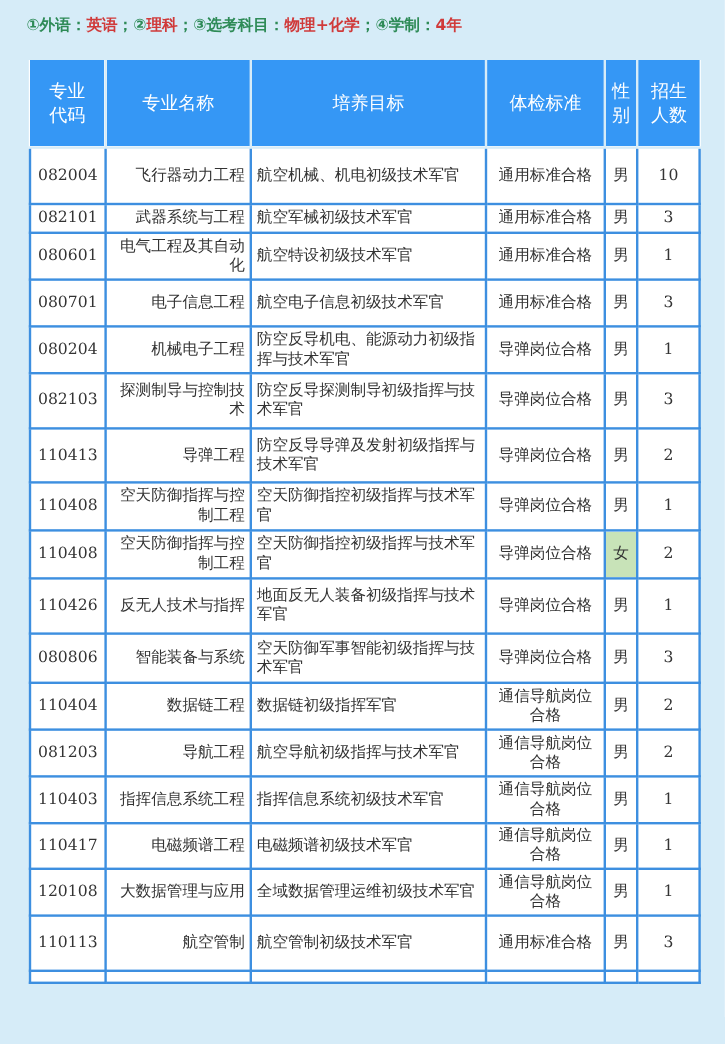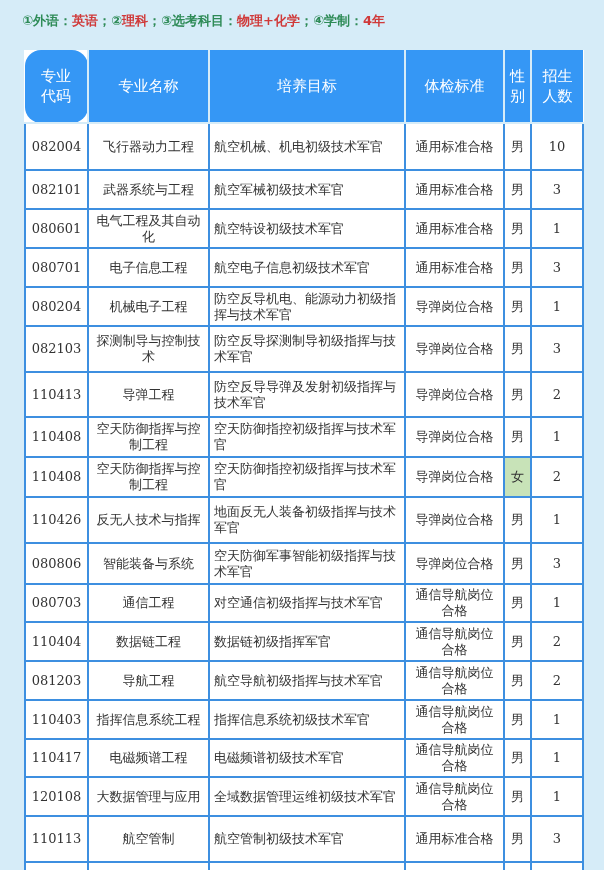--- a/index.html
+++ b/index.html
@@ -26,28 +26,28 @@
     vertical-align: middle;
     overflow: hidden;
   }
   table.majors th {
     background: #3597f5; color: #ffffff;
     font-weight: normal; font-size: 15px; line-height: 20px;
     text-align: center; height: 72px;
     border-color: #d6ecf8;
     border-top: none;
   }
-  table.majors th:first-child { border-left: none; border-radius: 16px; }
+  table.majors th:first-child { border-left: none; }
   table.majors th:last-child { border-right: none; }
   table.majors td {
     font-family: "DejaVu Serif", "Liberation Serif", serif;
     font-size: 13px; color: #333333; line-height: 16px;
   }
   td.code { text-align: center; font-size: 12.5px; color: #444; }
-  td.name { text-align: center; }
+  td.name { text-align: right; }
   td.goal { text-align: left; }
   td.std { text-align: center; }
   td.sex { text-align: center; padding: 0; }
   td.sex.female { background: #c8e3b8; }
   td.count {
     text-align: center;
     font-family: "Liberation Sans", "DejaVu Sans", sans-serif;
     font-size: 15px; color: #111;
   }
 </style>
@@ -79,21 +79,21 @@
   </thead>
   <tbody id="tbody">
       <tr style="height: 47px;">
         <td class="code">082004</td>
         <td class="name">飞行器动力工程</td>
         <td class="goal">航空机械、机电初级技术军官</td>
         <td class="std">通用标准合格</td>
         <td class="sex">男</td>
         <td class="count">10</td>
       </tr>
-      <tr style="height: 39px; border-radius: 11px;">
+      <tr style="height: 24px; border-radius: 11px;">
         <td class="code">082101</td>
         <td class="name">武器系统与工程</td>
         <td class="goal">航空军械初级技术军官</td>
         <td class="std">通用标准合格</td>
         <td class="sex">男</td>
         <td class="count">3</td>
       </tr>
       <tr style="height: 39px;">
         <td class="code">080601</td>
         <td class="name">电气工程及其自动化</td>
@@ -159,28 +159,20 @@
         <td class="count">1</td>
       </tr>
       <tr style="height: 41px;">
         <td class="code">080806</td>
         <td class="name">智能装备与系统</td>
         <td class="goal">空天防御军事智能初级指挥与技术军官</td>
         <td class="std">导弹岗位合格</td>
         <td class="sex">男</td>
         <td class="count">3</td>
       </tr>
-      <tr style="height: 38px;">
-        <td class="code">080703</td>
-        <td class="name">通信工程</td>
-        <td class="goal">对空通信初级指挥与技术军官</td>
-        <td class="std">通信导航岗位合格</td>
-        <td class="sex">男</td>
-        <td class="count">1</td>
-      </tr>
       <tr style="height: 39px;">
         <td class="code">110404</td>
         <td class="name">数据链工程</td>
         <td class="goal">数据链初级指挥军官</td>
         <td class="std">通信导航岗位合格</td>
         <td class="sex">男</td>
         <td class="count">2</td>
       </tr>
       <tr style="height: 39px;">
         <td class="code">081203</td>

